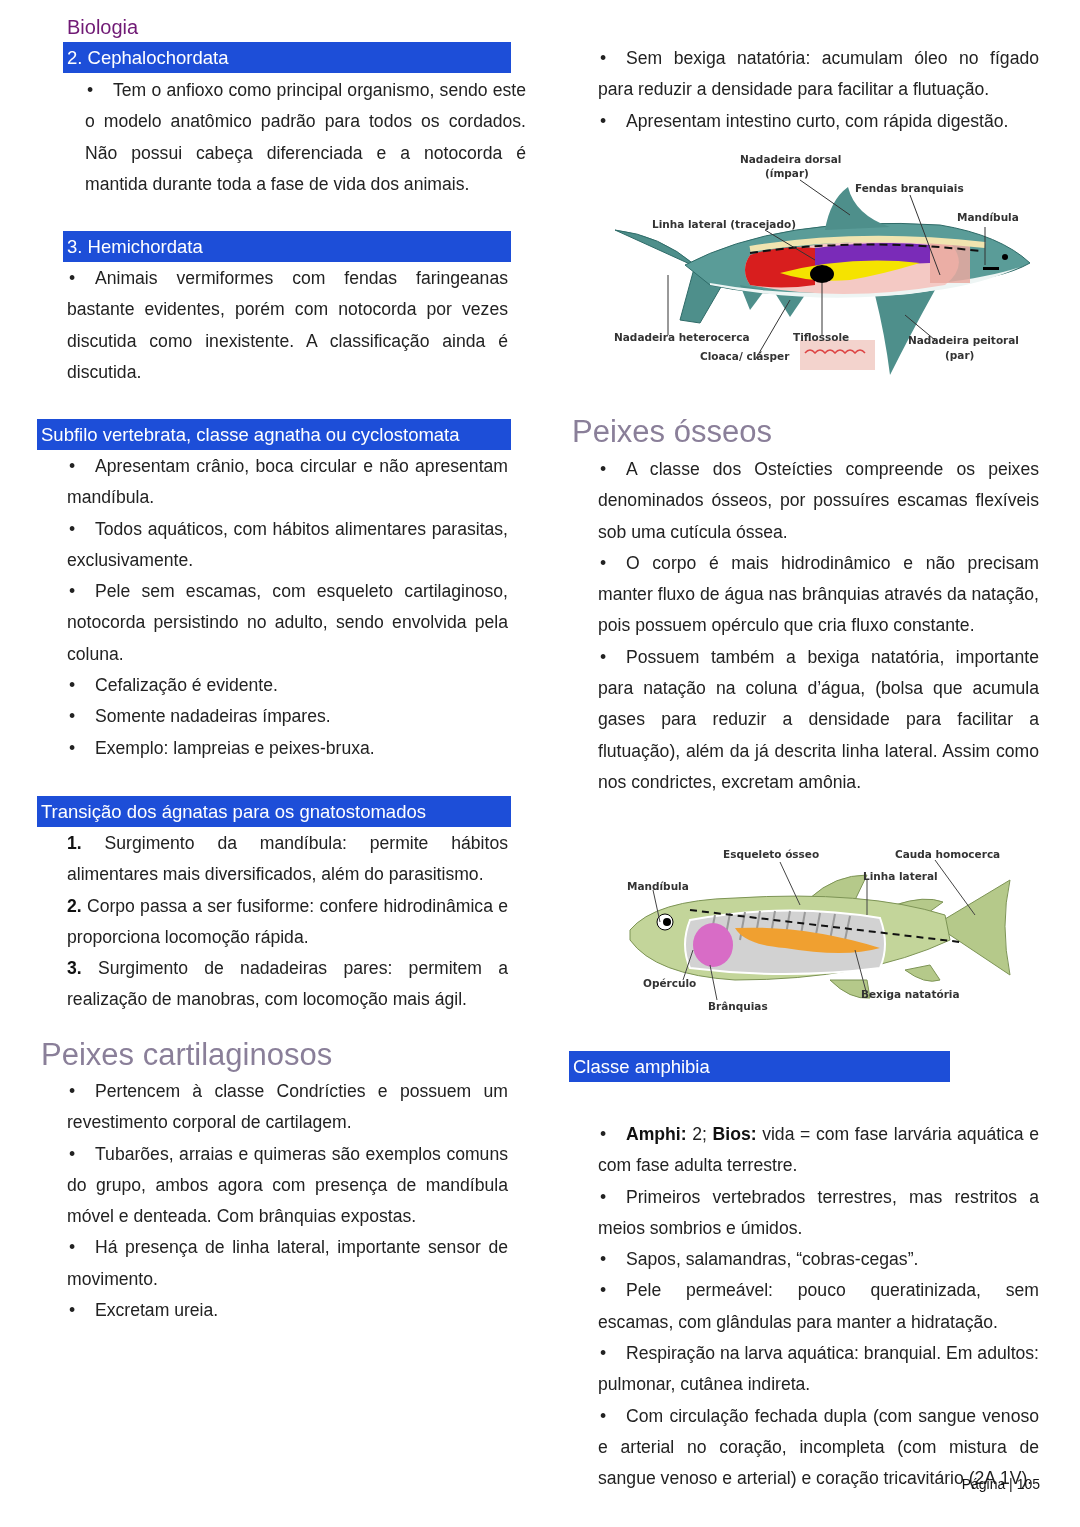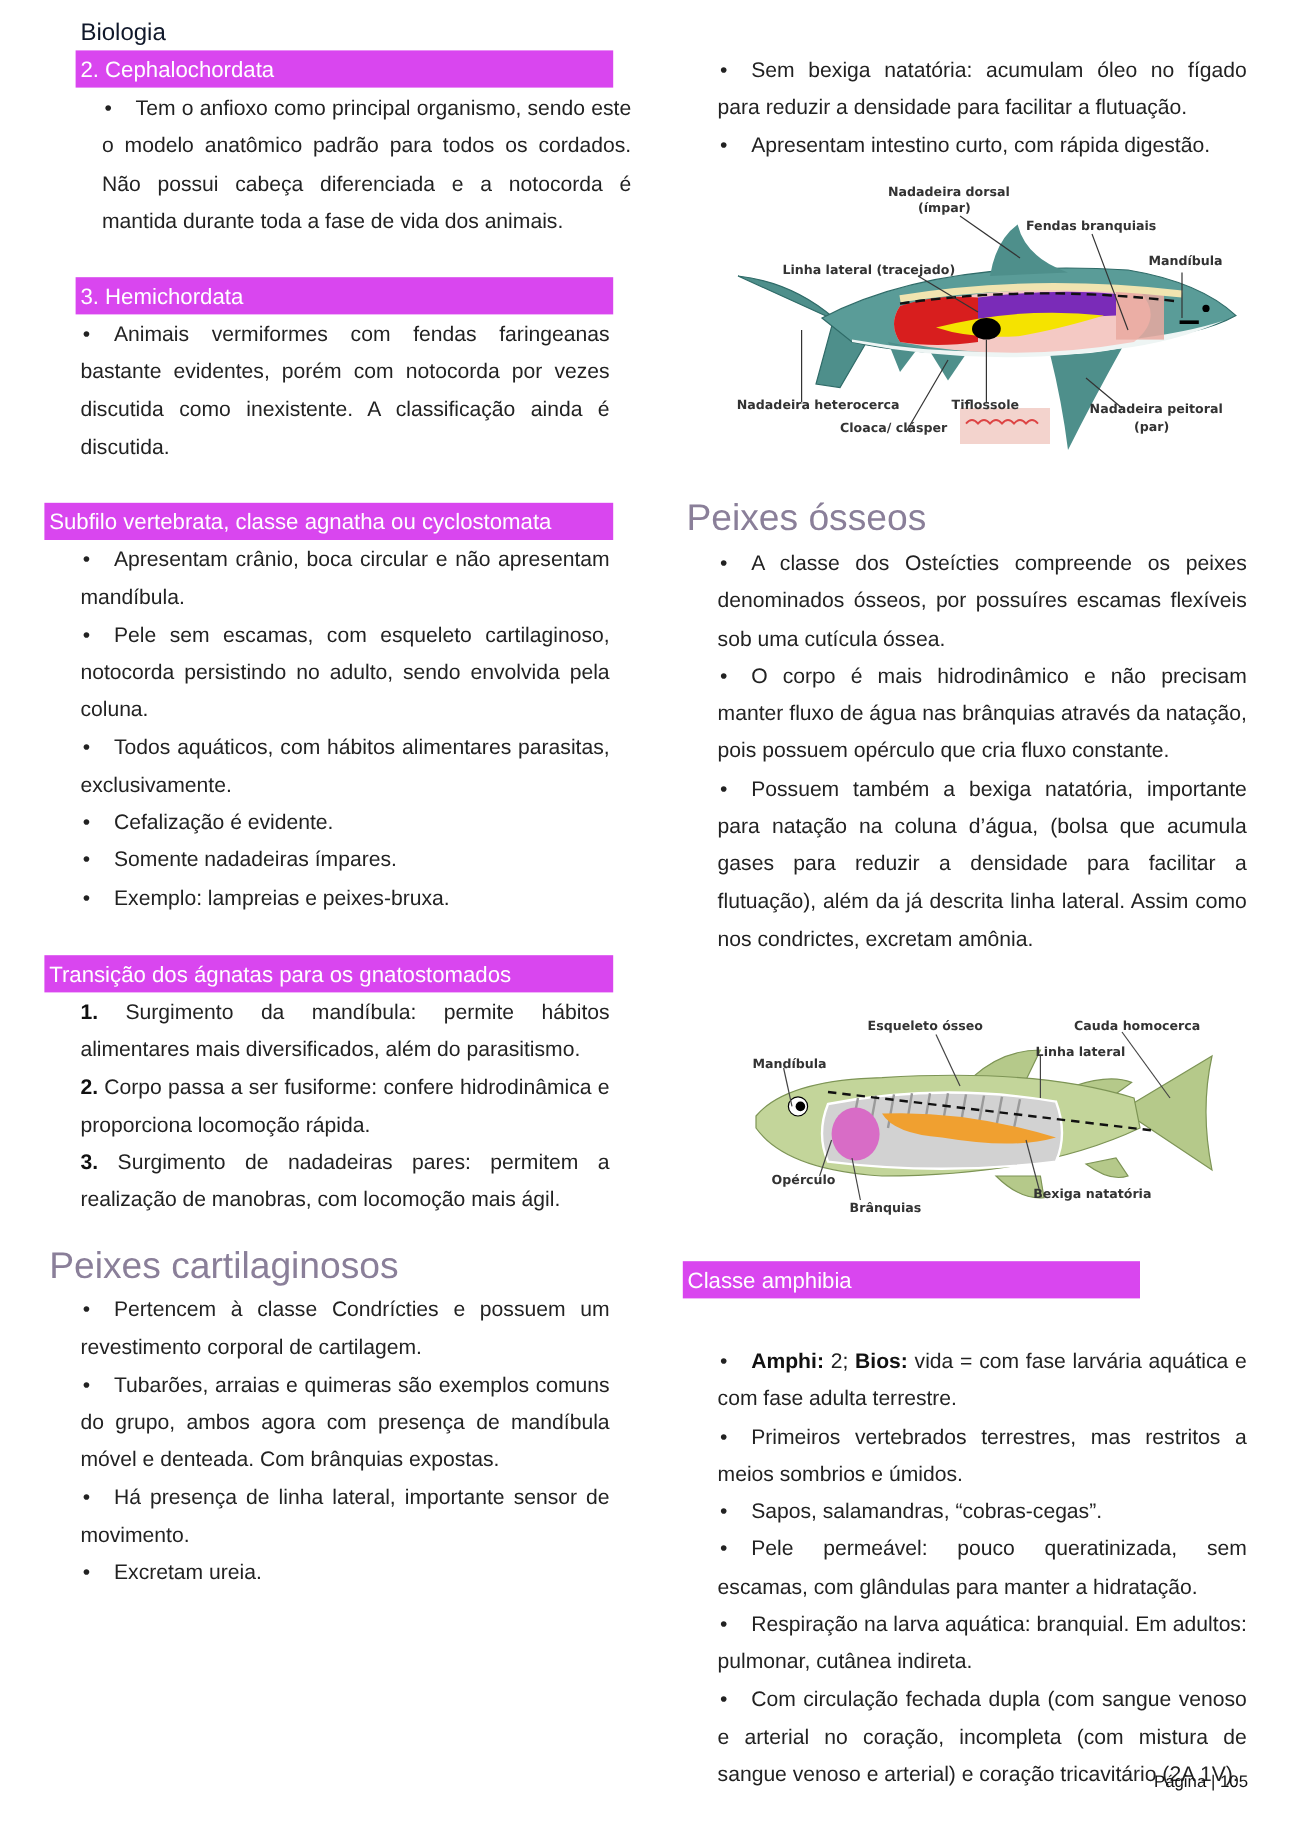--- a/index.html
+++ b/index.html
@@ -1,20 +1,20 @@
 <!DOCTYPE html>
 <html><head>
 <meta charset="utf-8">
 <style>
   * { box-sizing: border-box; margin: 0; padding: 0; }
   html, body { width: 1080px; height: 1527px; background: #ffffff; overflow: hidden; }
   body { position: relative; font-family: "Liberation Sans", "DejaVu Sans", sans-serif; color: #1a1a1a; }
   .abs { position: absolute; }
-  .header-title { left: 67px; top: 16px; font-size: 20px; color: #0f172a; }
-  .bar { position: absolute; background: #d946ef; color: #fff; font-size: 18.5px; height: 31px; line-height: 31px; padding-left: 4px; white-space: nowrap; }
+  .header-title { left: 67px; top: 16px; font-size: 20px; color: #701a75; }
+  .bar { position: absolute; background: #1d4ed8; color: #fff; font-size: 18.5px; height: 31px; line-height: 31px; padding-left: 4px; white-space: nowrap; }
   .para { position: absolute; font-size: 17.6px; line-height: 31.3px; text-align: justify; color: #222; }
   .para p { margin: 0; }
   .bullet-line::before { content: "\2022"; display: inline-block; width: 26px; padding-left: 2px; }
   .num { font-weight: 700; color: #111; }
   .sec-title { position: absolute; font-size: 31px; color: #8a7f99; }
   .diagram { position: absolute; }
   .lbl { font-family: "DejaVu Sans", sans-serif; font-size: 10.5px; font-weight: 700; fill: #333; }
   .page-num { right: 40px; top: 1476px; font-size: 14px; color: #111; }
   b.strong { font-weight: 700; color:#111; }
 </style>
@@ -29,22 +29,22 @@
 </div>
 
 <div class="bar" style="left:63px; top:231px; width:448px;">3.  Hemichordata</div>
 <div class="para" style="left:67px; top:263px; width:441px;">
   <p class="bullet-line">Animais vermiformes com fendas faringeanas bastante evidentes, porém com notocorda por vezes discutida como inexistente. A classificação ainda é discutida.</p>
 </div>
 
 <div class="bar" style="left:37px; top:419px; width:474px;">Subfilo vertebrata, classe agnatha ou cyclostomata</div>
 <div class="para" style="left:67px; top:451px; width:441px;">
   <p class="bullet-line">Apresentam crânio, boca circular e não apresentam mandíbula.</p>
+  <p class="bullet-line">Todos aquáticos, com hábitos alimentares parasitas, exclusivamente.</p>
   <p class="bullet-line">Pele sem escamas, com esqueleto cartilaginoso, notocorda persistindo no adulto, sendo envolvida pela coluna.</p>
-  <p class="bullet-line">Todos aquáticos, com hábitos alimentares parasitas, exclusivamente.</p>
   <p class="bullet-line">Cefalização é evidente.</p>
   <p class="bullet-line">Somente nadadeiras ímpares.</p>
   <p class="bullet-line">Exemplo: lampreias e peixes-bruxa.</p>
 </div>
 
 <div class="bar" style="left:37px; top:796px; width:474px;">Transição dos ágnatas para os gnatostomados</div>
 <div class="para" style="left:67px; top:828px; width:441px;">
   <p><span class="num">1.</span> <span>Surgimento da mandíbula: permite hábitos alimentares mais diversificados, além do parasitismo.</span></p>
   <p><span class="num">2.</span> <span>Corpo passa a ser fusiforme: confere hidrodinâmica e proporciona locomoção rápida.</span></p>
   <p><span class="num">3.</span> <span>Surgimento de nadadeiras pares: permitem a realização de manobras, com locomoção mais ágil.</span></p>

